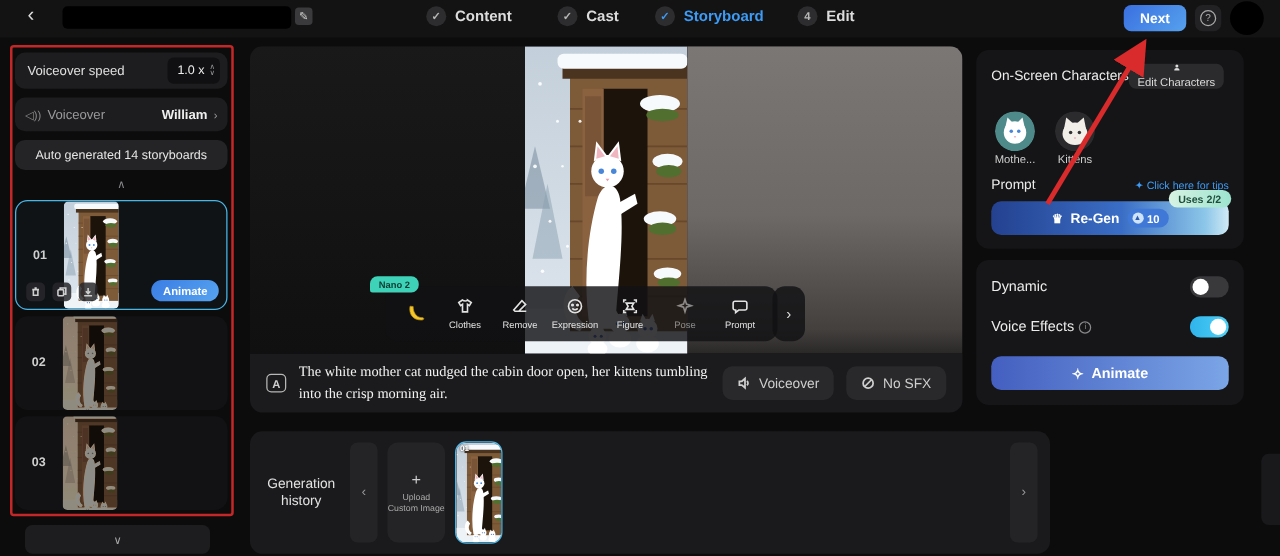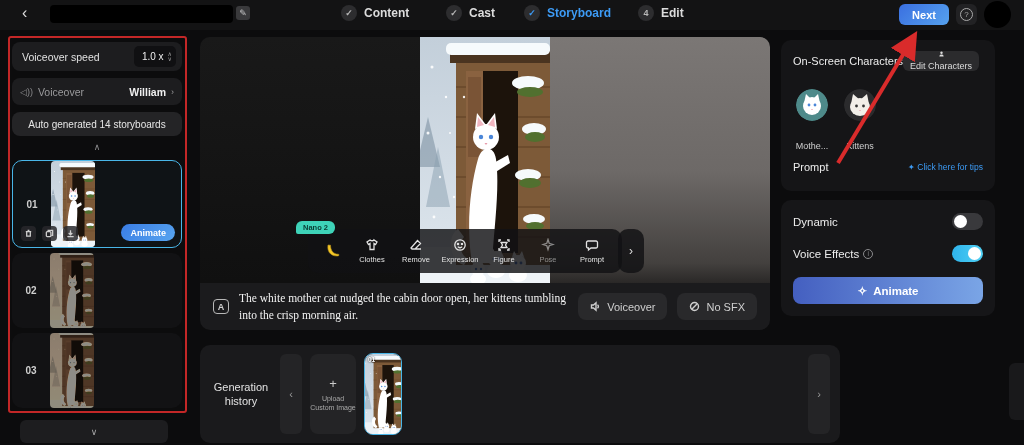--- a/index.html
+++ b/index.html
@@ -86,21 +86,21 @@
   .gh-spacer { flex:1; }
 
   
   .rpanel { position:absolute; left:781px; top:40px; width:214px; }
   .rp-card { background:#151517; border-radius:10px; padding:11px 12px; }
   .rp-head { display:flex; align-items:center; margin-bottom:18px; }
   .rp-title { font-size:11px; color:#ececec; }
   .edit-chars { background:#2b2b2d; border-radius:6px; height:20px; display:flex; align-items:center; gap:4px; padding:0 7px; font-size:9px; color:#dcdcdc; cursor:pointer;flex-direction:column; }
   .edit-chars svg { width:9px; height:9px; fill:#dcdcdc; }
   .chars { display:flex; gap:10px; margin-bottom:10px; }
-  .char { display:flex; flex-direction:column; align-items:center; gap:20px; width:38px; }
+  .char { display:flex; flex-direction:column; align-items:center; gap:1px; width:38px; }
   .char-av { width:32px; height:32px; border-radius:50%; overflow:hidden; }
   .char-av svg { width:100%; height:100%; }
   .char-name { font-size:9px; color:#cfcfcf; white-space:nowrap; }
   .prompt-row { display:flex; align-items:center; justify-content:space-between; margin-bottom:7px; }
   .tips { font-size:8.5px; color:#3d9bf5; cursor:pointer; }
   .prompt-box { background:#242427; border-radius:9px; padding:9px 10px 7px; margin-bottom:12px; }
   .prompt-text { font-size:10.8px; line-height:1.55; color:#ececec; margin-bottom:6px; }
   .prompt-foot { display:flex; align-items:center; justify-content:space-between; }
   .ai-expand { background:rgba(70,190,190,.14); border-radius:4px; padding:2px 6px; font-size:8.5px; color:#6fcfca; display:flex; gap:3px; align-items:center; cursor:pointer; }
   .char-count { font-size:8.5px; color:#9a9a9c; }
@@ -441,20 +441,31 @@
               <path d="M15 21 h2 l-1 1.3 Z" fill="#e89aaa"></path>
             </svg>
         </span>
         <span class="char-name">Kittens</span>
       </div>
     </div>
     <div class="prompt-row">
       <span class="rp-title">Prompt</span>
       <span class="tips">✦ Click here for tips</span>
     </div>
+    <div class="regen-wrap">
+      <span class="uses-badge">Uses  2/2</span>
+      <div class="regen-btn">
+        <span class="crown">♛</span>
+        <span>Re-Gen</span>
+        <span class="cost-pill">
+          <span class="up">▲</span>
+          <span>10</span>
+        </span>
+      </div>
+    </div>
   </div>
 
   <div class="rp-card2">
     <div class="tog-row">
       <span class="tog-lbl">Dynamic</span>
       <span class="toggle off">
           <span class="knob"></span>
         </span>
     </div>
     <div class="tog-row">

